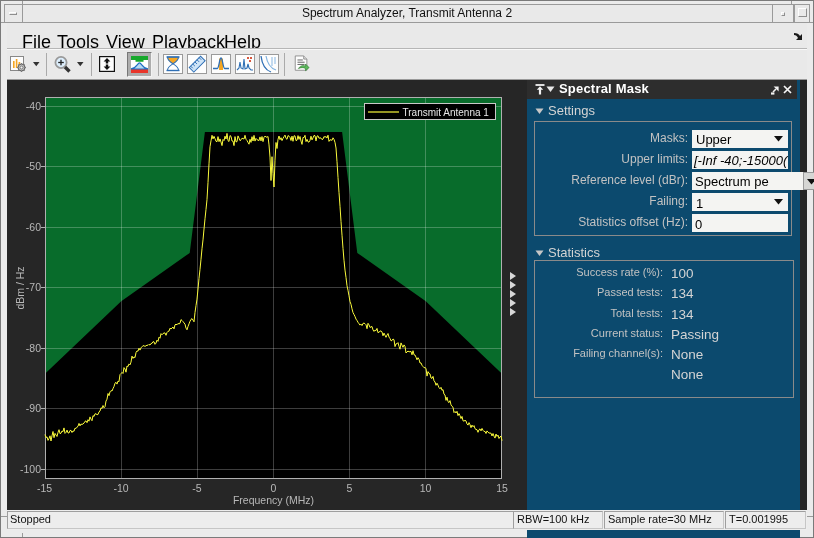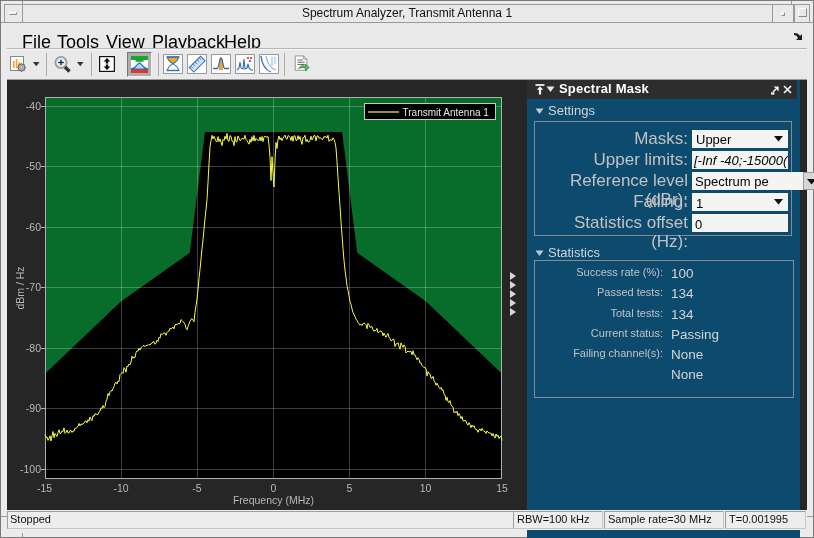--- a/index.html
+++ b/index.html
@@ -19,21 +19,21 @@
 <div class="abs" style="left:1px;top:516px;width:6px;height:1px;background:#9a9a9a;"></div>
 <div class="abs" style="left:807px;top:516px;width:6px;height:1px;background:#9a9a9a;"></div>
 <div class="abs" style="left:22px;top:533px;width:1px;height:4px;background:#9a9a9a;"></div>
 <div class="abs" style="left:791px;top:533px;width:1px;height:4px;background:#9a9a9a;"></div>
 
 <div class="abs" style="left:4px;top:4px;width:806px;height:19px;background:#e9e9e9;border:1px solid #9a9a9a;box-sizing:border-box;"></div>
 
 <div class="abs" style="left:4px;top:4px;width:19px;height:19px;border:1px solid #9a9a9a;box-sizing:border-box;"></div>
 <div class="abs" style="left:9px;top:12px;width:8px;height:3px;border:1px solid #8e8e8e;border-top-color:#fdfdfd;border-left-color:#fdfdfd;box-sizing:border-box;background:#e9e9e9;"></div>
 
-<div class="abs" style="left:23px;top:4px;width:768px;height:18px;line-height:18px;text-align:center;font-size:12px;color:#111;">Spectrum Analyzer, Transmit Antenna 1</div>
+<div class="abs" style="left:23px;top:4px;width:768px;height:18px;line-height:18px;text-align:center;font-size:12px;color:#111;">Spectrum Analyzer, Transmit Antenna 2</div>
 
 <div class="abs" style="left:772px;top:4px;width:22px;height:19px;border:1px solid #9a9a9a;box-sizing:border-box;"></div>
 <div class="abs" style="left:781px;top:12px;width:4px;height:4px;border:1px solid #8e8e8e;border-top-color:#fdfdfd;border-left-color:#fdfdfd;box-sizing:border-box;"></div>
 
 <div class="abs" style="left:794px;top:4px;width:16px;height:19px;border:1px solid #9a9a9a;box-sizing:border-box;"></div>
 <div class="abs" style="left:798px;top:8px;width:9px;height:9px;border:1px solid #8e8e8e;border-top-color:#fdfdfd;border-left-color:#fdfdfd;box-sizing:border-box;"></div>
 
 <div class="abs" style="left:7px;top:23px;width:800px;height:25px;background:#e9e9e9;font-size:18px;color:#000;">
   <span style="position:absolute;left:15px;top:9px;"><span style="text-decoration:underline;">F</span>ile</span>
   <span style="position:absolute;left:50px;top:9px;"><span style="text-decoration:underline;">T</span>ools</span>
@@ -226,21 +226,21 @@
       <path d="M1,1 L8,8 M8,1 L1,8" stroke="#f6f6f6" stroke-width="1.7"></path>
     </svg>
   </div>
 
   <div class="abs" style="left:8px;top:21px;">
     <svg width="9" height="7" viewBox="0 0 9 7" style="margin-right:4px;">
         <path d="M0.5,0.5 L8.5,0.5 L4.5,6 Z" fill="#c6c6c6"></path>
       </svg><span style="font-size:13px;color:#d4d4d4;">Settings</span>
   </div>
   <div class="abs" style="left:7px;top:41px;width:256px;height:113px;border:1px solid #8a8a8a;"></div>
-  <div class="abs" style="left:12px;top:49px;width:149px;height:103px;font-size:17px;color:#c2c2c2;text-align:right;">
+  <div class="abs" style="left:12px;top:49px;width:149px;height:103px;font-size:12px;color:#c2c2c2;text-align:right;">
     <div style="height:21px;line-height:19px;">Masks:</div>
     <div style="height:21px;line-height:19px;">Upper limits:</div>
     <div style="height:21px;line-height:19px;">Reference level (dBr):</div>
     <div style="height:21px;line-height:19px;">Failing:</div>
     <div style="height:21px;line-height:19px;">Statistics offset (Hz):</div>
   </div>
 
   <div class="abs" style="left:165px;top:50px;width:96px;height:18px;background:#f4f4f2;color:#000;font-size:13px;">
     <span style="position:absolute;left:4px;top:2px;">Upper</span>
     <svg style="position:absolute;right:4px;top:6px;" width="10" height="6" viewBox="0 0 10 6">

